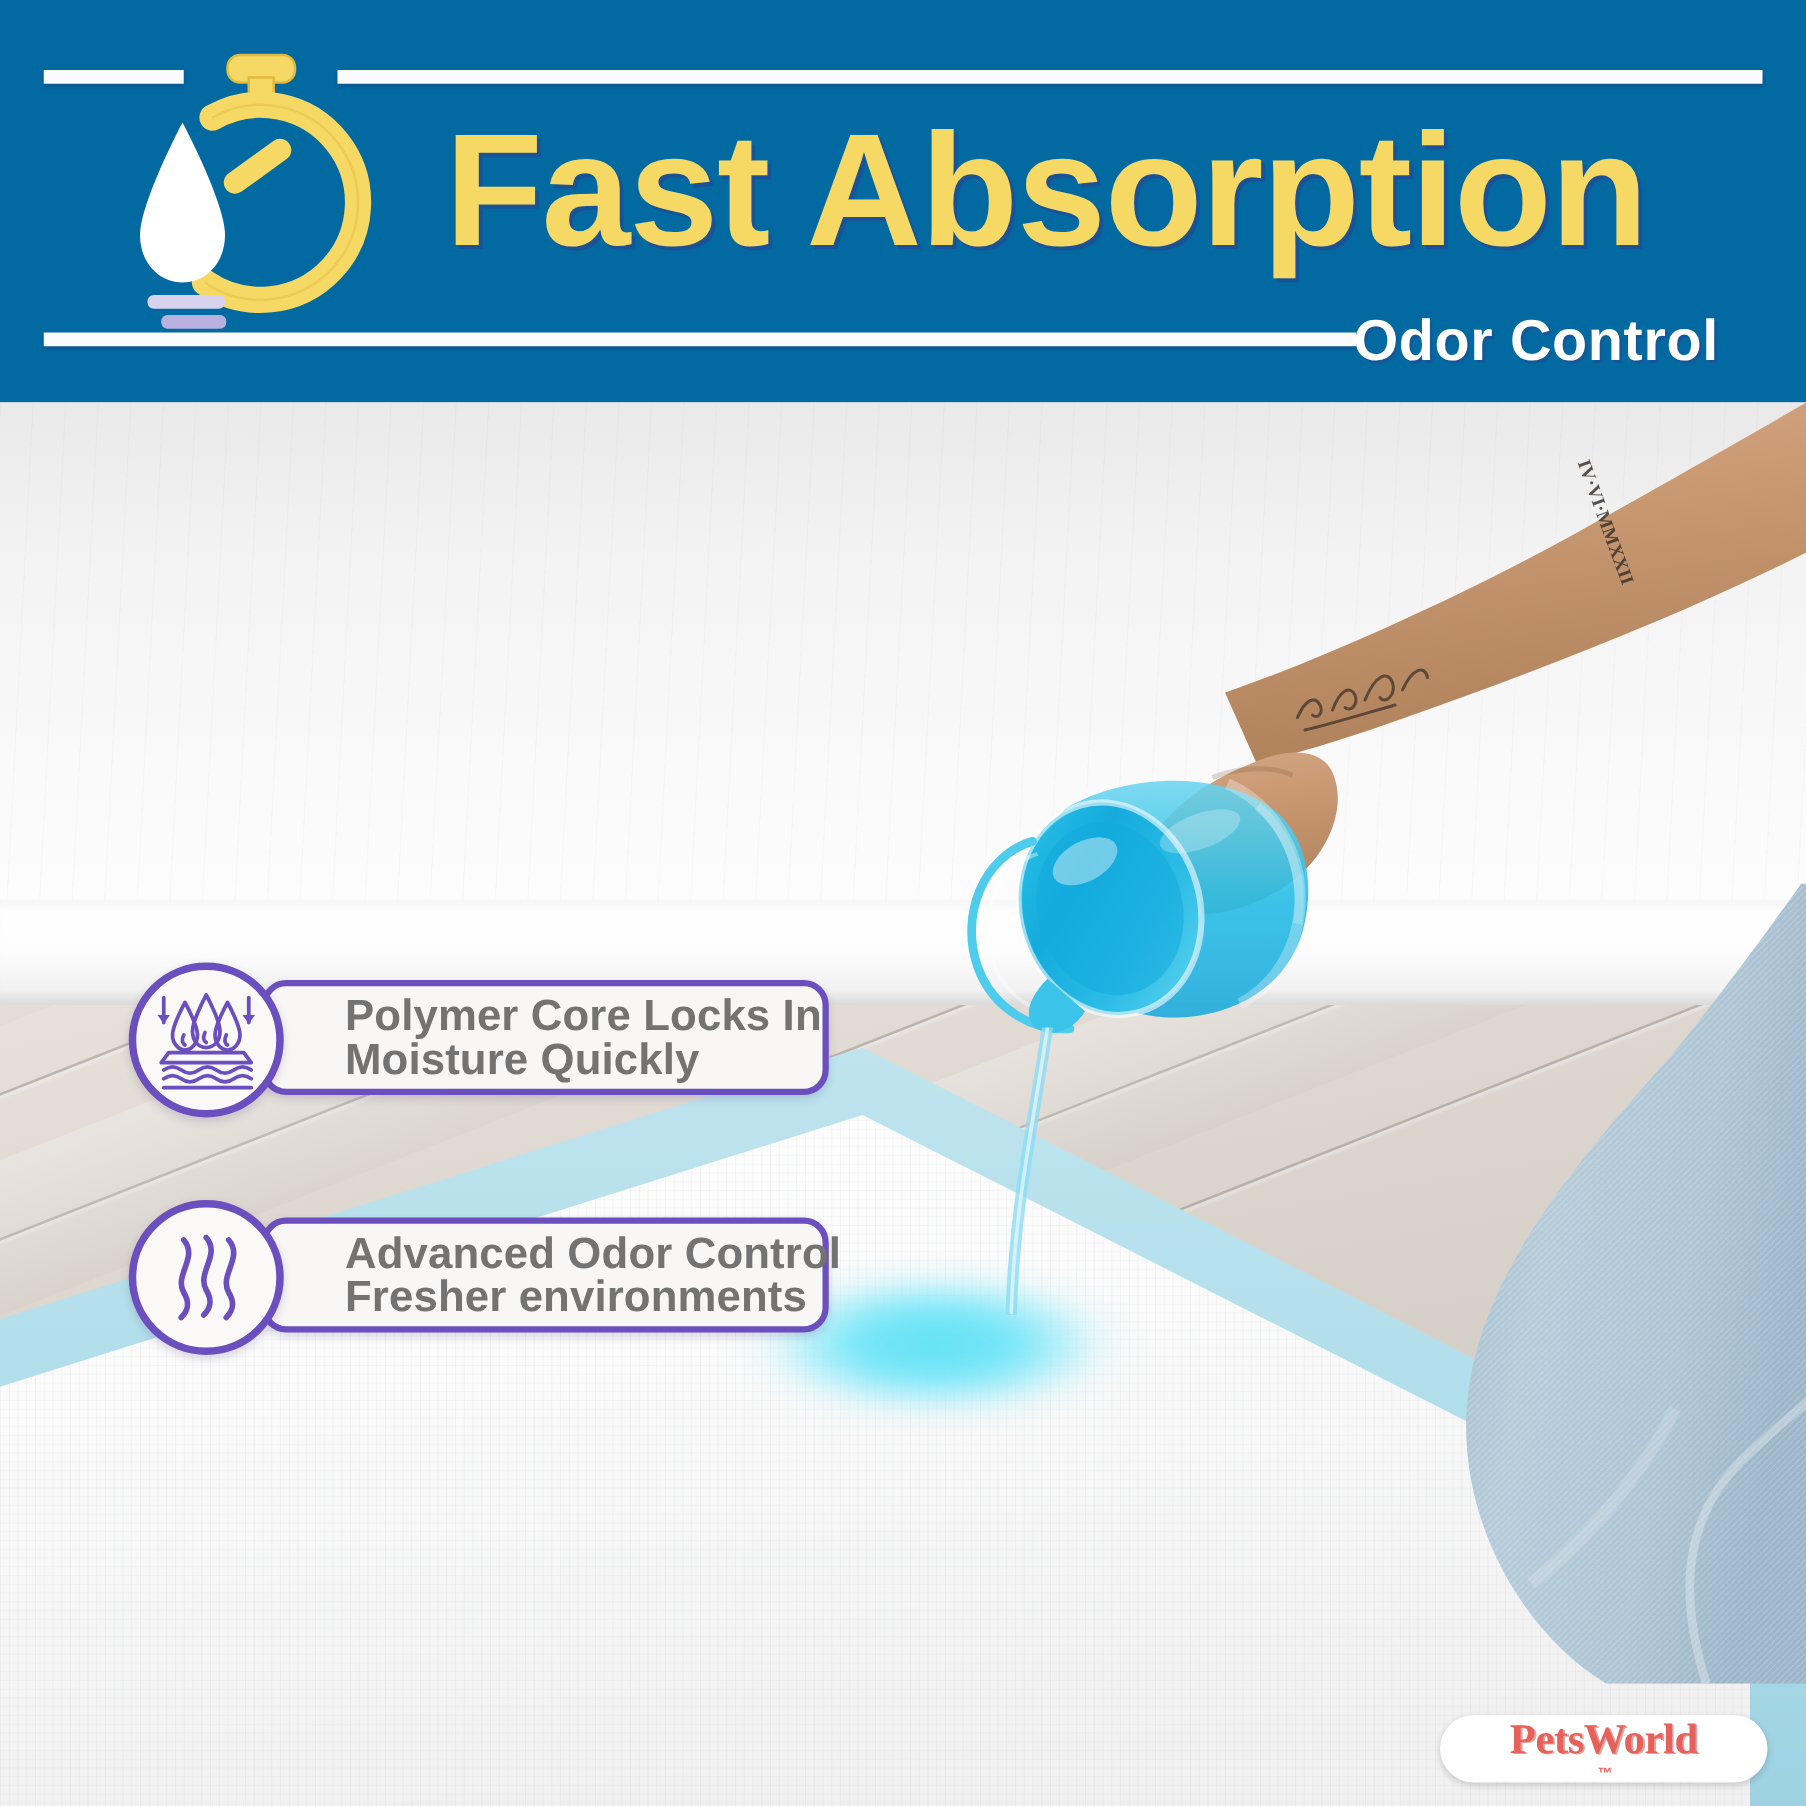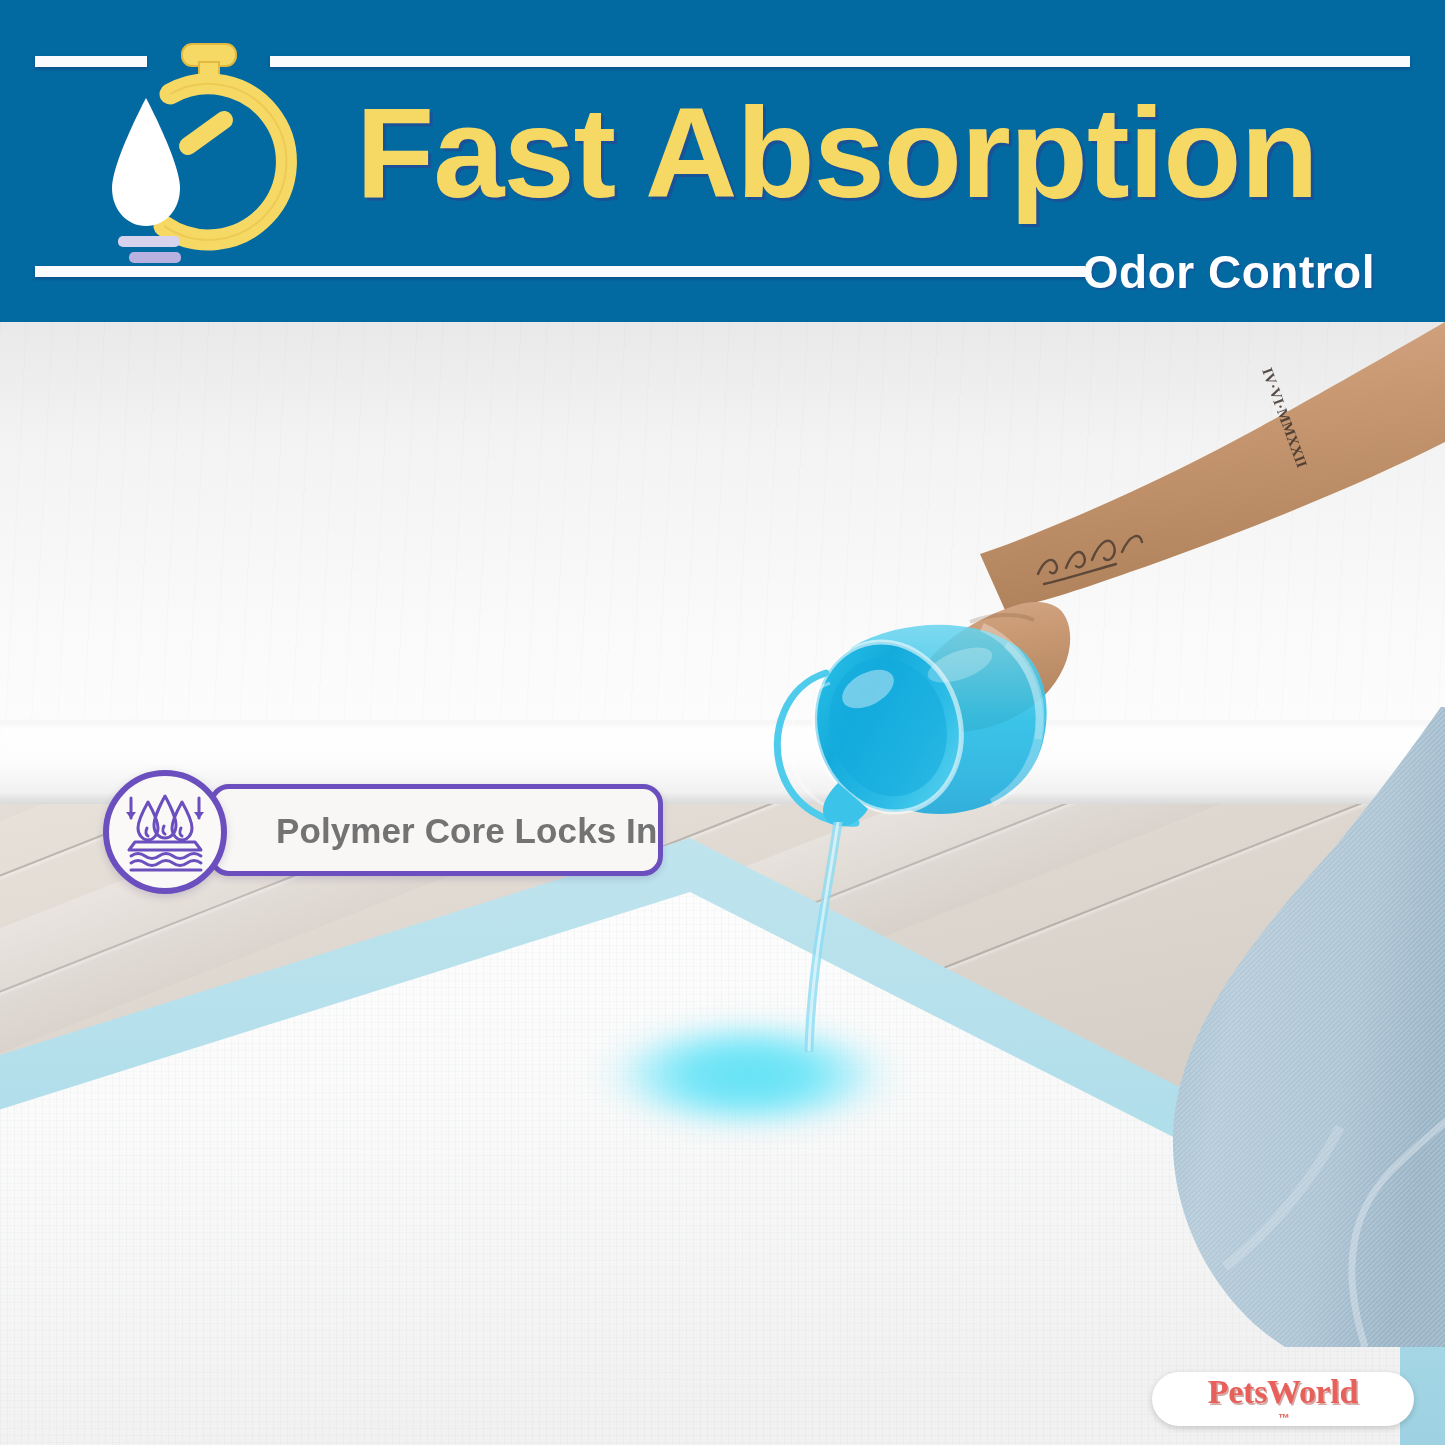--- a/index.html
+++ b/index.html
@@ -347,20 +347,21 @@
     <div id="stream">
       <svg width="90" height="230" viewBox="0 0 90 230">
         <path d="M 48 0 C 42 40 34 84 28 126 C 23 162 20 196 19 228" fill="none" stroke="rgba(140,220,242,.80)" stroke-width="9" stroke-linecap="round"></path>
         <path d="M 48 0 C 42 40 34 84 28 126 C 23 162 20 196 19 228" fill="none" stroke="rgba(255,255,255,.55)" stroke-width="3" stroke-linecap="round"></path>
       </svg>
     </div>
 
     <div class="callout" id="callout-1">
       <div class="callout-box">
         <div class="callout-line">Polymer Core Locks In</div>
+        <div class="callout-line">Moisture Quickly</div>
       </div>
       <div class="callout-badge">
         <svg width="88" height="88" viewBox="0 0 88 88">
           <g fill="none" stroke="#6B4FBE" stroke-width="3" stroke-linecap="round" stroke-linejoin="round">
 
             <path d="M 10 10 L 10 30"></path>
             <path d="M 5 24 L 10 31 L 15 24" fill="#6B4FBE" stroke="none"></path>
             <path d="M 78 10 L 78 30"></path>
             <path d="M 73 24 L 78 31 L 83 24" fill="#6B4FBE" stroke="none"></path>
 
@@ -377,20 +378,35 @@
             <path d="M 8 62 L 14 54 L 74 54 L 80 62 Z"></path>
 
             <path d="M 10 68 Q 17 63 24 68 T 38 68 T 52 68 T 66 68 T 80 68"></path>
             <path d="M 10 75 Q 17 70 24 75 T 38 75 T 52 75 T 66 75 T 80 75"></path>
             <path d="M 10 82 L 80 82"></path>
           </g>
         </svg>
       </div>
     </div>
 
+    <div class="callout" id="callout-2">
+      <div class="callout-box">
+        <div class="callout-line">Advanced Odor Control</div>
+        <div class="callout-line">Fresher environments</div>
+      </div>
+      <div class="callout-badge">
+        <svg width="88" height="88" viewBox="0 0 88 88">
+          <g fill="none" stroke="#6B4FBE" stroke-width="4.5" stroke-linecap="round">
+            <path d="M 26 14 C 38 28 18 42 26 56 C 32 66 28 72 24 76"></path>
+            <path d="M 44 12 C 56 26 36 40 44 54 C 50 64 46 70 42 74"></path>
+            <path d="M 62 14 C 74 28 54 42 62 56 C 68 66 64 72 60 76"></path>
+          </g>
+        </svg>
+      </div>
+    </div>
 
   </div>
 
   <div id="logo">
     <span id="logo-text">PetsWorld</span>
     <span id="logo-tm">™</span>
   </div>
 
 </div>
 

